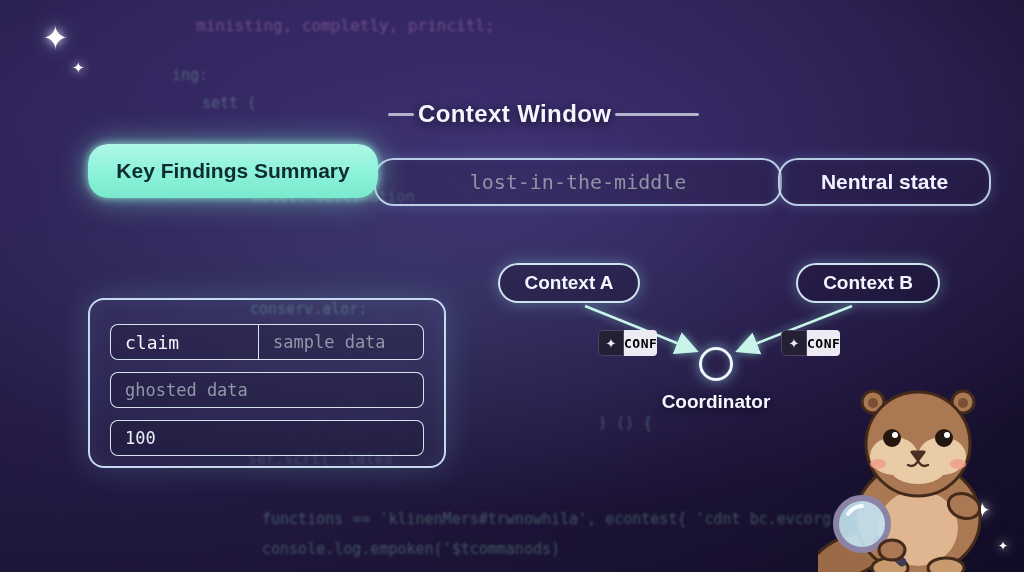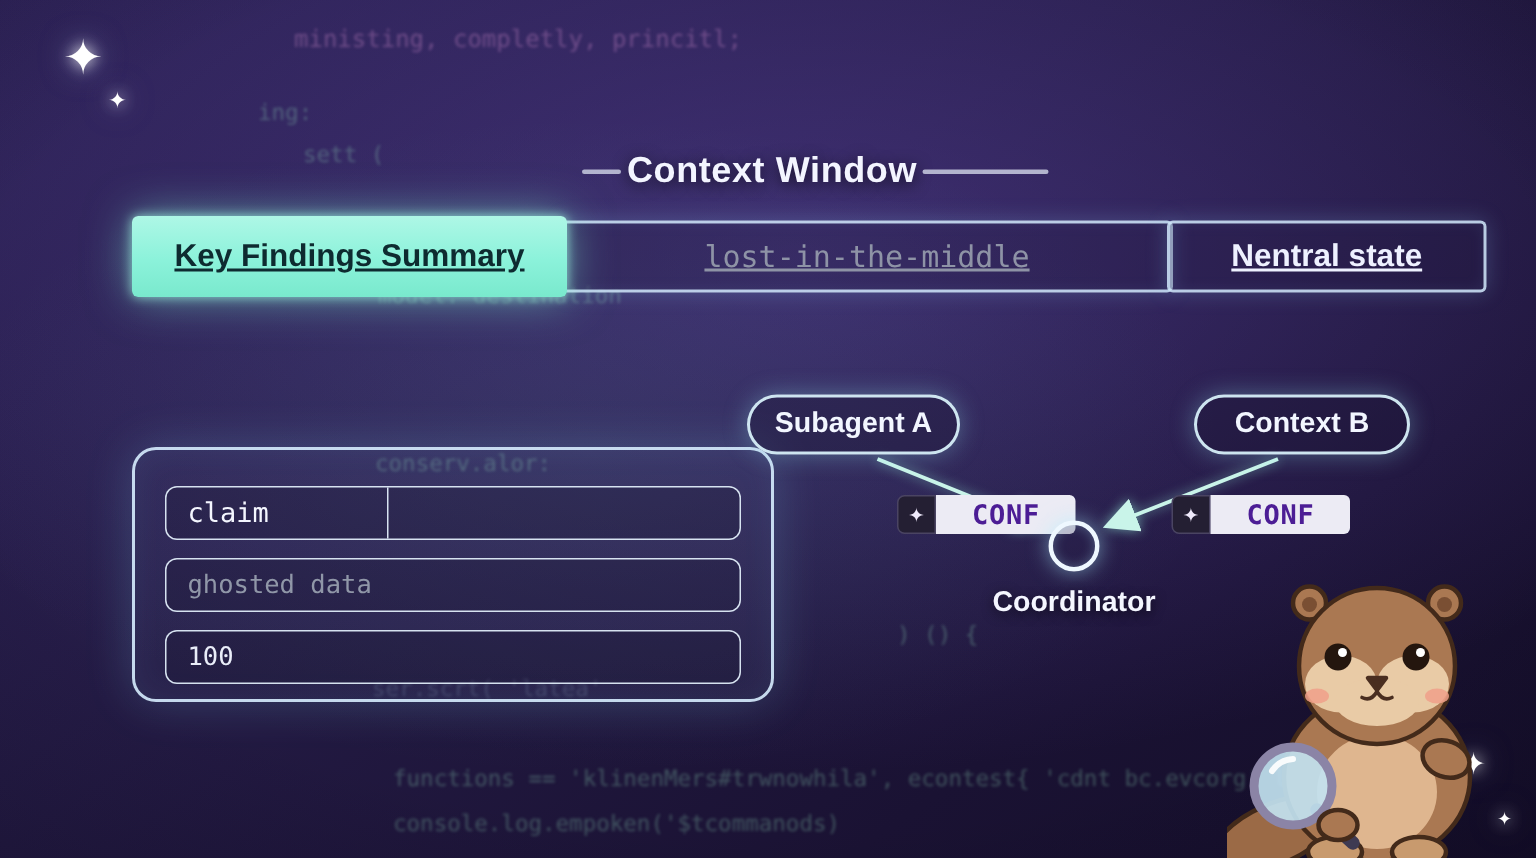--- a/index.html
+++ b/index.html
@@ -42,46 +42,46 @@
   .header-line.right { width:84px; }
   .header-title {
     color:#f3f5ff; font-size:24px; font-weight:bold; letter-spacing:0.4px;
     text-shadow:0 2px 10px rgba(0,0,0,0.65);
   }
 
   
   .tab-bar { position:absolute; left:88px; top:144px; width:840px; height:54px; z-index:5; }
   .tab {
     position:absolute; display:flex; align-items:center; justify-content:center;
-    border-radius:4px; cursor:pointer;text-decoration:underline;
+    border-radius:20px; cursor:pointer;
   }
   .tab-active {
     left:0; top:0; width:290px; height:54px; z-index:2;
     background:linear-gradient(180deg,#aef7e6 0%, #8bf2da 55%, #79e9cd 100%);
     color:#0e2b30; font-size:21px; font-weight:bold;
     box-shadow:0 0 30px rgba(130,240,215,0.55), 0 0 8px rgba(170,250,230,0.8);
   }
   .tab-outline {
-    top:3px; height:48px; z-index:1;
+    top:14px; height:48px; z-index:1;
     border:2px solid rgba(212,236,255,0.85);
     background:rgba(30,24,58,0.25);
     box-shadow:0 0 14px rgba(150,210,255,0.22), inset 0 0 10px rgba(150,210,255,0.08);
   }
   .tab-middle {
     left:286px; width:408px;
     font-family:"DejaVu Sans Mono", monospace; font-size:20px; color:#8e93a6;
   }
   .tab-right {
     left:690px; width:213px;
     color:#eef1ff; font-size:21px; font-weight:bold;
   }
 
   
   .card {
-    position:absolute; left:88px; top:298px; width:428px; height:170px; z-index:5;
+    position:absolute; left:88px; top:298px; width:358px; height:170px; z-index:5;
     border:2px solid rgba(215,238,255,0.9); border-radius:16px;
     background:rgba(130,150,210,0.06);
     box-shadow:0 0 32px rgba(140,220,255,0.20), inset 0 0 22px rgba(140,220,255,0.07);
     padding:24px 20px 0 20px;
   }
   .card-row {
     display:flex; align-items:stretch; height:36px; margin-bottom:12px;
     border:1.6px solid rgba(230,243,255,0.92); border-radius:8px;
     background:rgba(20,16,40,0.25);
     font-family:"DejaVu Sans Mono", monospace;
@@ -112,22 +112,22 @@
 
   .conf-badge {
     position:absolute; z-index:5; display:flex; align-items:center; height:26px;
   }
   .conf-icon {
     width:26px; height:26px; background:#241f33; border:1px solid #4a4462;
     border-radius:5px 0 0 5px; display:flex; align-items:center; justify-content:center;
     color:#efeafc; font-size:13px;
   }
   .conf-label {
-    height:26px; padding:0 24px; background:#ecebf4; border-radius:0 4px 4px 0;
-    display:flex; align-items:center; color:#4c1d95; font-size:18px; font-weight:bold;
+    height:26px; padding:0 0; background:#ecebf4; border-radius:0 4px 4px 0;
+    display:flex; align-items:center; color:#000000; font-size:13px; font-weight:bold;
     font-family:"DejaVu Sans Mono", monospace; letter-spacing:0.5px;
   }
   .conf-a { left:598px; top:330px; }
   .conf-b { left:781px; top:330px; }
 
   .coordinator-node {
     position:absolute; left:699px; top:347px; width:34px; height:34px; z-index:5;
     border:3px solid #eef8ff; border-radius:50%;
     background:rgba(40,32,70,0.25);
     box-shadow:0 0 14px rgba(170,240,255,0.55), inset 0 0 8px rgba(170,240,255,0.3);
@@ -170,30 +170,31 @@
 
   <div class="tab-bar">
     <div class="tab tab-active">Key Findings Summary</div>
     <div class="tab tab-outline tab-middle">lost-in-the-middle</div>
     <div class="tab tab-outline tab-right">Nentral state</div>
   </div>
 
   <div class="card">
     <div class="card-row">
       <div class="card-key">claim</div>
+      <div class="card-value">sample data</div>
     </div>
     <div class="card-row">
       <div class="card-value">ghosted data</div>
     </div>
     <div class="card-row">
       <div class="card-value bright">100</div>
     </div>
   </div>
 
-  <div class="agent-pill agent-a">Subagent A</div>
+  <div class="agent-pill agent-a">Context A</div>
   <div class="agent-pill agent-b">Context B</div>
 
   <svg class="arrows" width="1024" height="572">
     <defs>
       <marker id="arrowhead" markerWidth="9" markerHeight="9" refX="7" refY="4.5" orient="auto">
         <path d="M0,0 L9,4.5 L0,9 Z" fill="#c9f4e9"></path>
       </marker>
     </defs>
     <line x1="585" y1="306" x2="694" y2="350" stroke="#c9f4e9" stroke-width="2.6" marker-end="url(#arrowhead)"></line>
     <line x1="852" y1="306" x2="740" y2="350" stroke="#c9f4e9" stroke-width="2.6" marker-end="url(#arrowhead)"></line>

